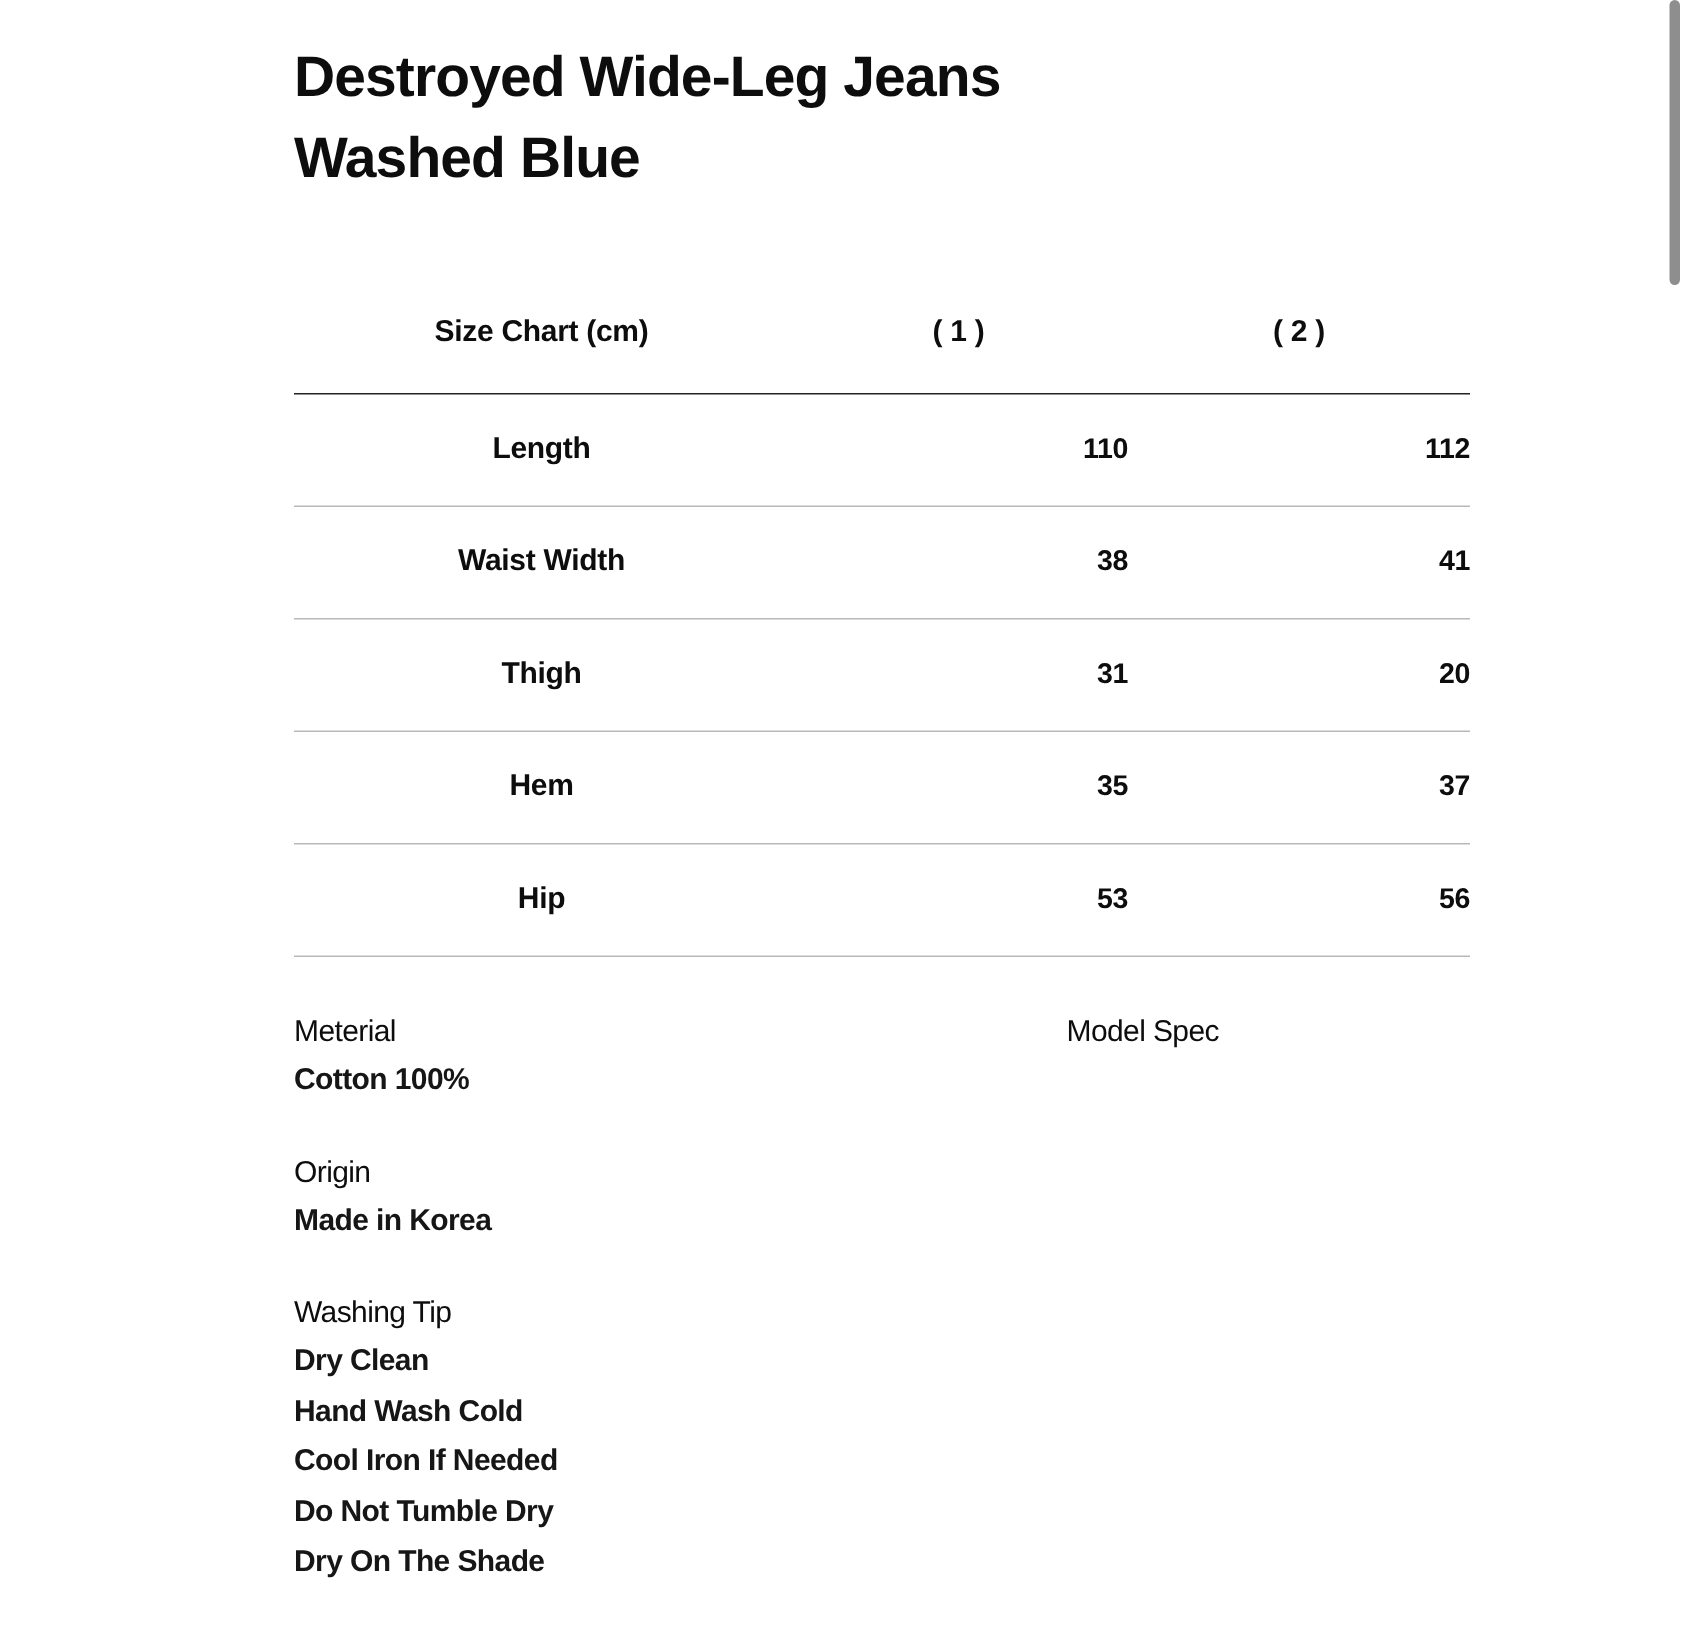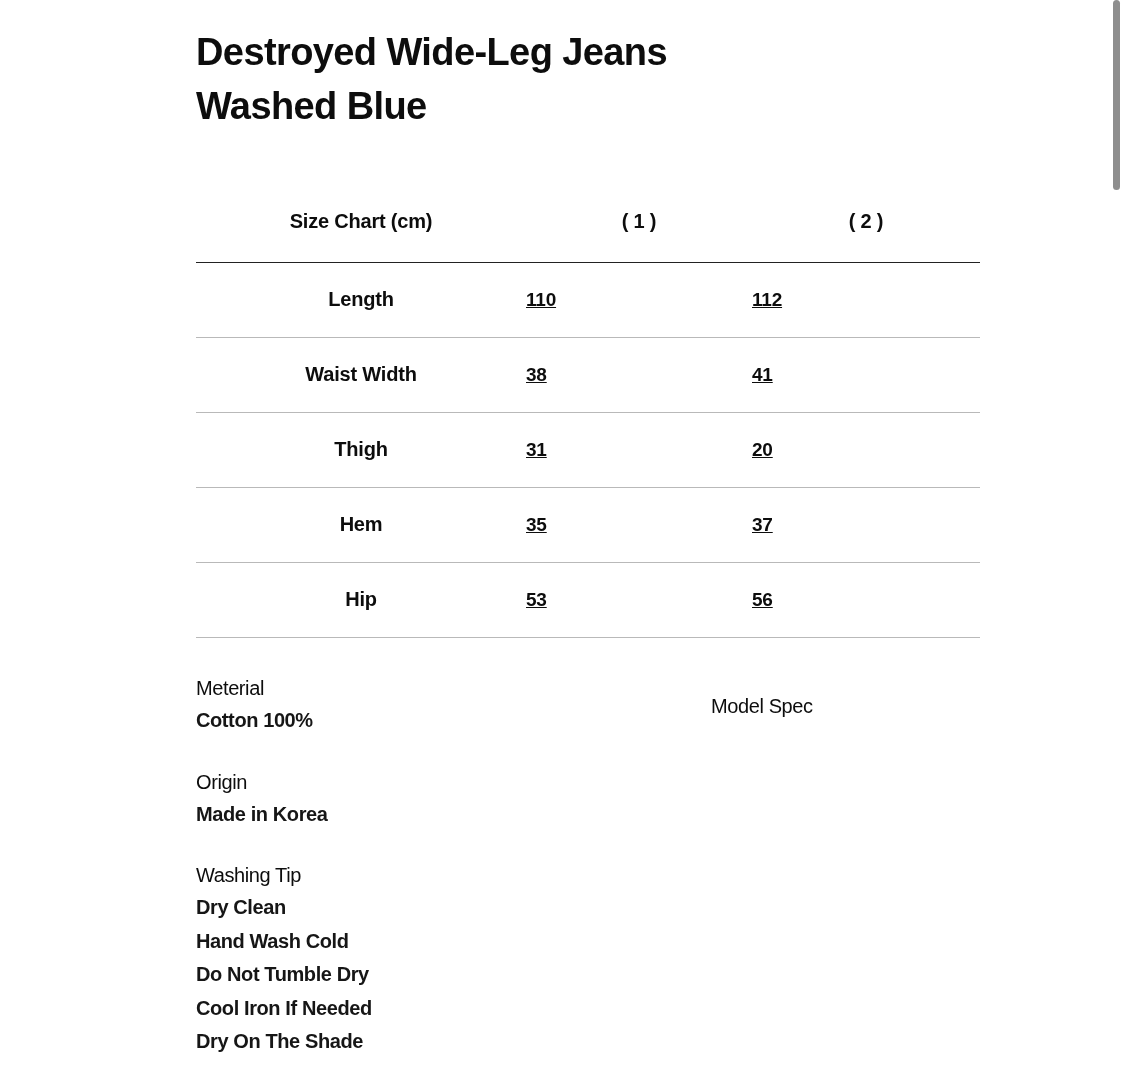--- a/index.html
+++ b/index.html
@@ -82,39 +82,38 @@
     border-bottom: 1.2px solid #b9b9b9;
   }
   .size-table tbody td {
     height: 74px;
     font-size: 20px;
     font-weight: 700;
     letter-spacing: -0.2px;
     color: #0d0d0d;
   }
   .size-table tbody td.num {
-    text-align: left;
+    text-align: right;
     font-weight: 600;
     font-size: 19px;
-    text-decoration: underline;
   }
 
   
   .info-wrap {
     position: relative;
     margin-top: 34px;
     width: 784px;
   }
   .info-col-left {
     width: 500px;
   }
   .info-col-right {
     position: absolute;
     left: 515px;
-    top: 18px;
+    top: 0;
     width: 300px;
   }
   .info-block {
     margin-bottom: 28px;
   }
   .info-block:last-child { margin-bottom: 0; }
 
   .info-head {
     font-size: 20px;
     font-weight: 400;
@@ -214,22 +213,22 @@
 
         <div class="info-block">
           <div class="info-head">Origin</div>
           <div class="info-line">Made in Korea</div>
         </div>
 
         <div class="info-block">
           <div class="info-head">Washing Tip</div>
           <div class="info-line">Dry Clean</div>
           <div class="info-line">Hand Wash Cold</div>
+          <div class="info-line">Cool Iron If Needed</div>
           <div class="info-line">Do Not Tumble Dry</div>
-          <div class="info-line">Cool Iron If Needed</div>
           <div class="info-line">Dry On The Shade</div>
         </div>
 
       </div>
 
       <div class="info-col-right">
         <div class="info-block">
           <div class="info-head">Model Spec</div>
         </div>
       </div>

